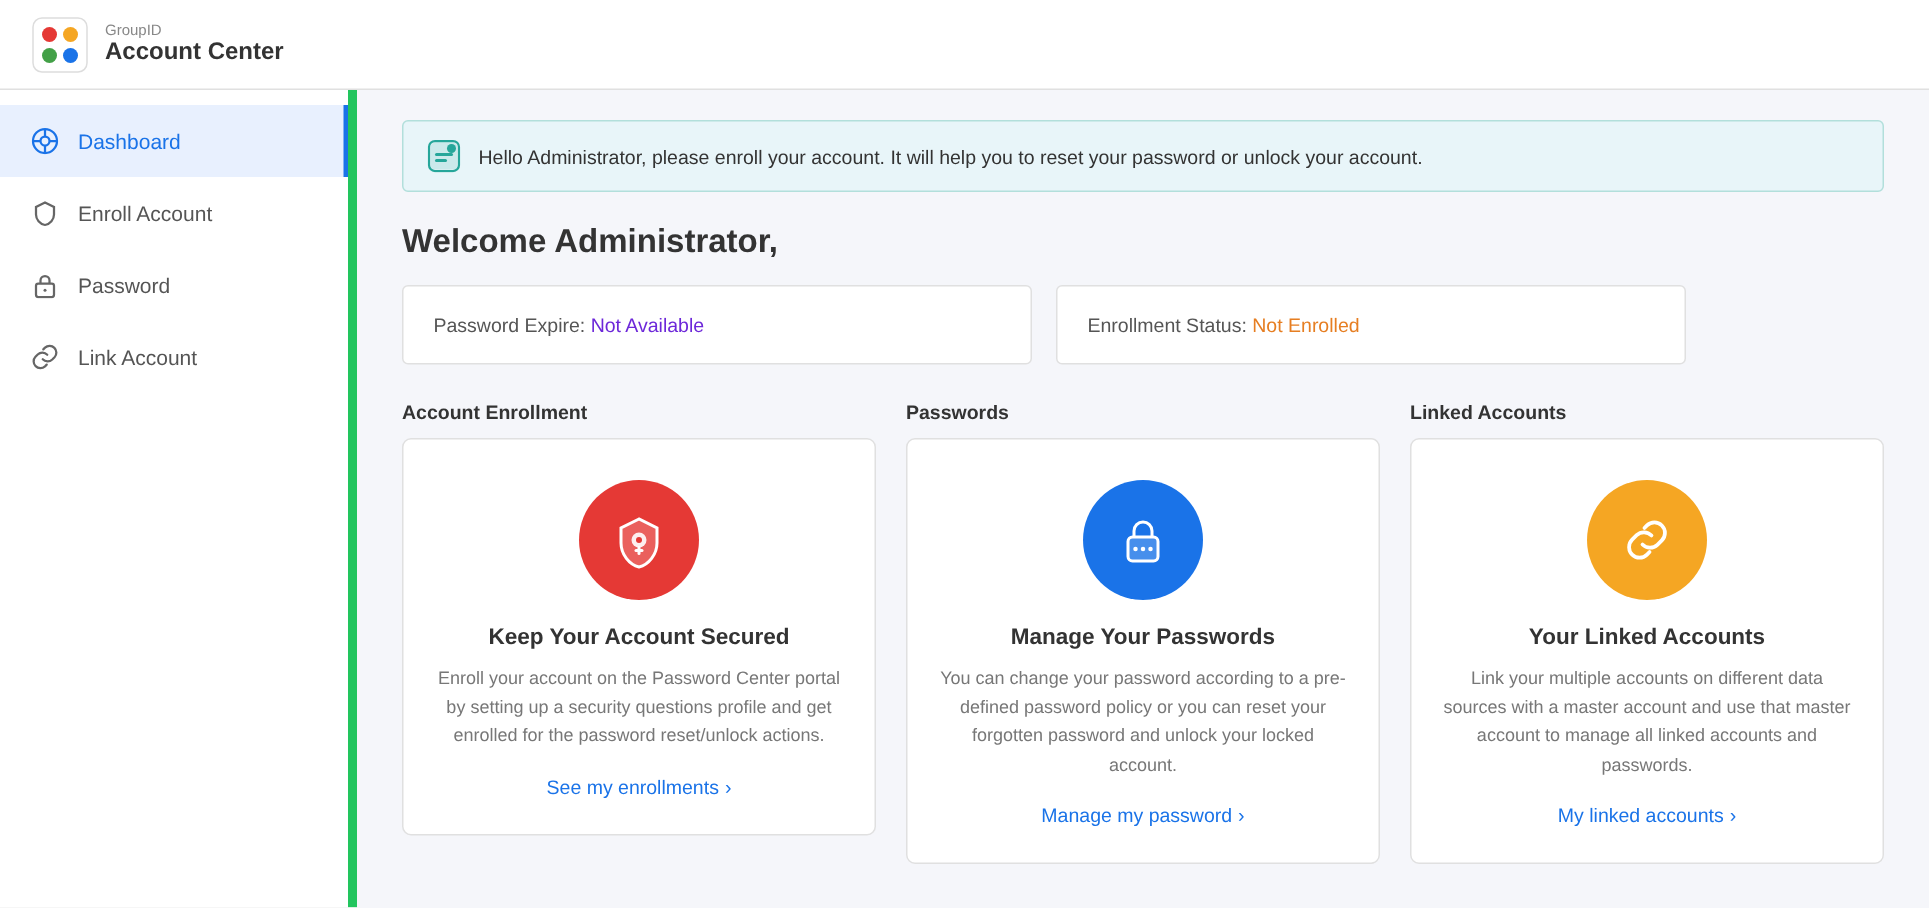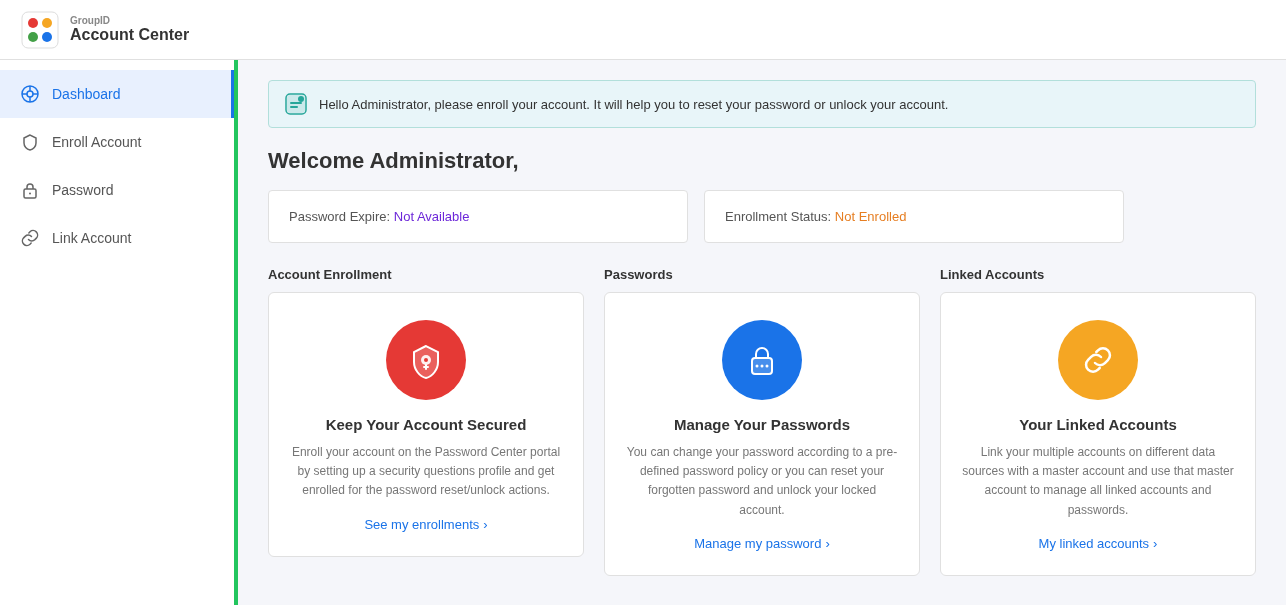--- a/index.html
+++ b/index.html
@@ -24,40 +24,39 @@
       width: 40px;
       height: 40px;
     }
     .logo-text {
       display: flex;
       flex-direction: column;
     }
     .logo-brand {
       font-size: 10px;
       color: #888;
-      font-weight: bold;
     }
     .logo-name {
       font-size: 16px;
       font-weight: 600;
       color: #333;
     }
 
     
     .main-layout {
       display: flex;
       flex: 1;
       overflow: hidden;
     }
 
     
     .sidebar {
       width: 238px;
       background: #fff;
-      border-right: 4px solid #22c55e;
+      border-right: 6px solid #22c55e;
       flex-shrink: 0;
       padding-top: 10px;
     }
     .sidebar-item {
       display: flex;
       align-items: center;
       gap: 12px;
       padding: 14px 20px;
       cursor: pointer;
       color: #555;

